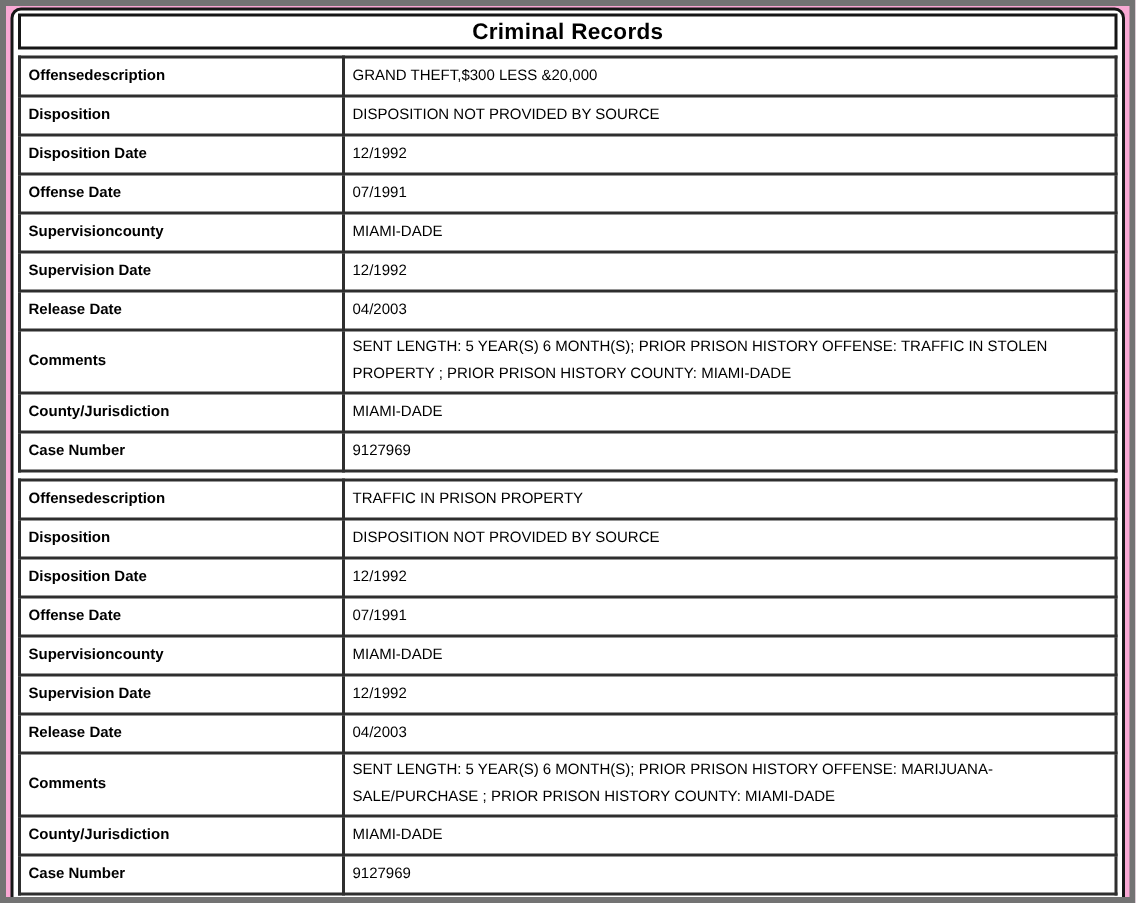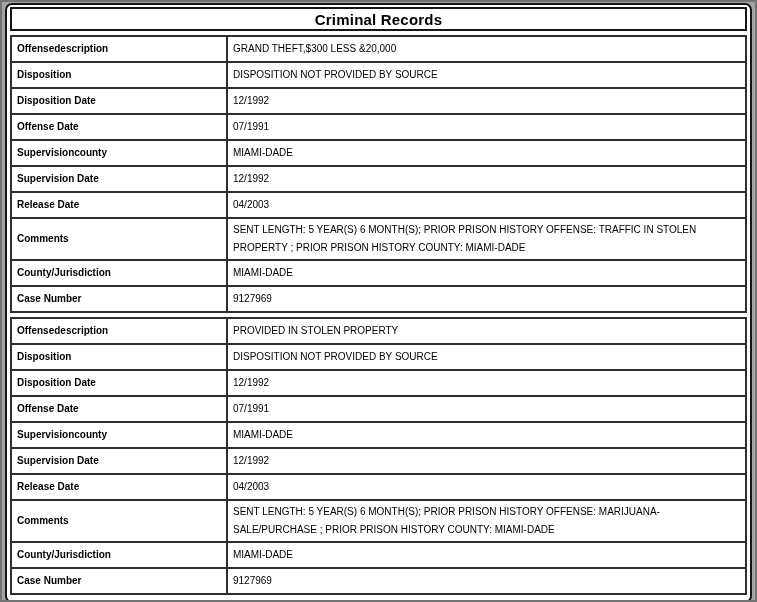--- a/index.html
+++ b/index.html
@@ -3,22 +3,22 @@
 <meta charset="utf-8">
 <style>
   * { box-sizing: border-box; }
   html, body { margin: 0; padding: 0; background: #ffffff; }
   body { font-family: "Liberation Sans", sans-serif; color: #000000; }
 
   .page {
     position: relative;
     width: 757px;
     height: 602px;
-    background: #a3a3a3;
-    border: 2px solid #737373;
+    background: #f9a8d4;
+    border: 4px solid #737373;
     overflow: hidden;
     text-decoration: underline;
   }
 
   .panel {
     position: absolute;
     top: 1px;
     left: 3px;
     right: 3px;
     border: 2px solid #161616;
@@ -125,21 +125,21 @@
     <td class="label-cell">Case Number</td>
     <td class="value-cell">9127969</td>
   </tr>
 </tbody>
   </table>
 
   <table class="record">
     <tbody>
   <tr>
     <td class="label-cell">Offensedescription</td>
-    <td class="value-cell">PROVIDED IN STOLEN PROPERTY</td>
+    <td class="value-cell">TRAFFIC IN PRISON PROPERTY</td>
   </tr>
 
   <tr>
     <td class="label-cell">Disposition</td>
     <td class="value-cell">DISPOSITION NOT PROVIDED BY SOURCE</td>
   </tr>
 
   <tr>
     <td class="label-cell">Disposition Date</td>
     <td class="value-cell">12/1992</td>

